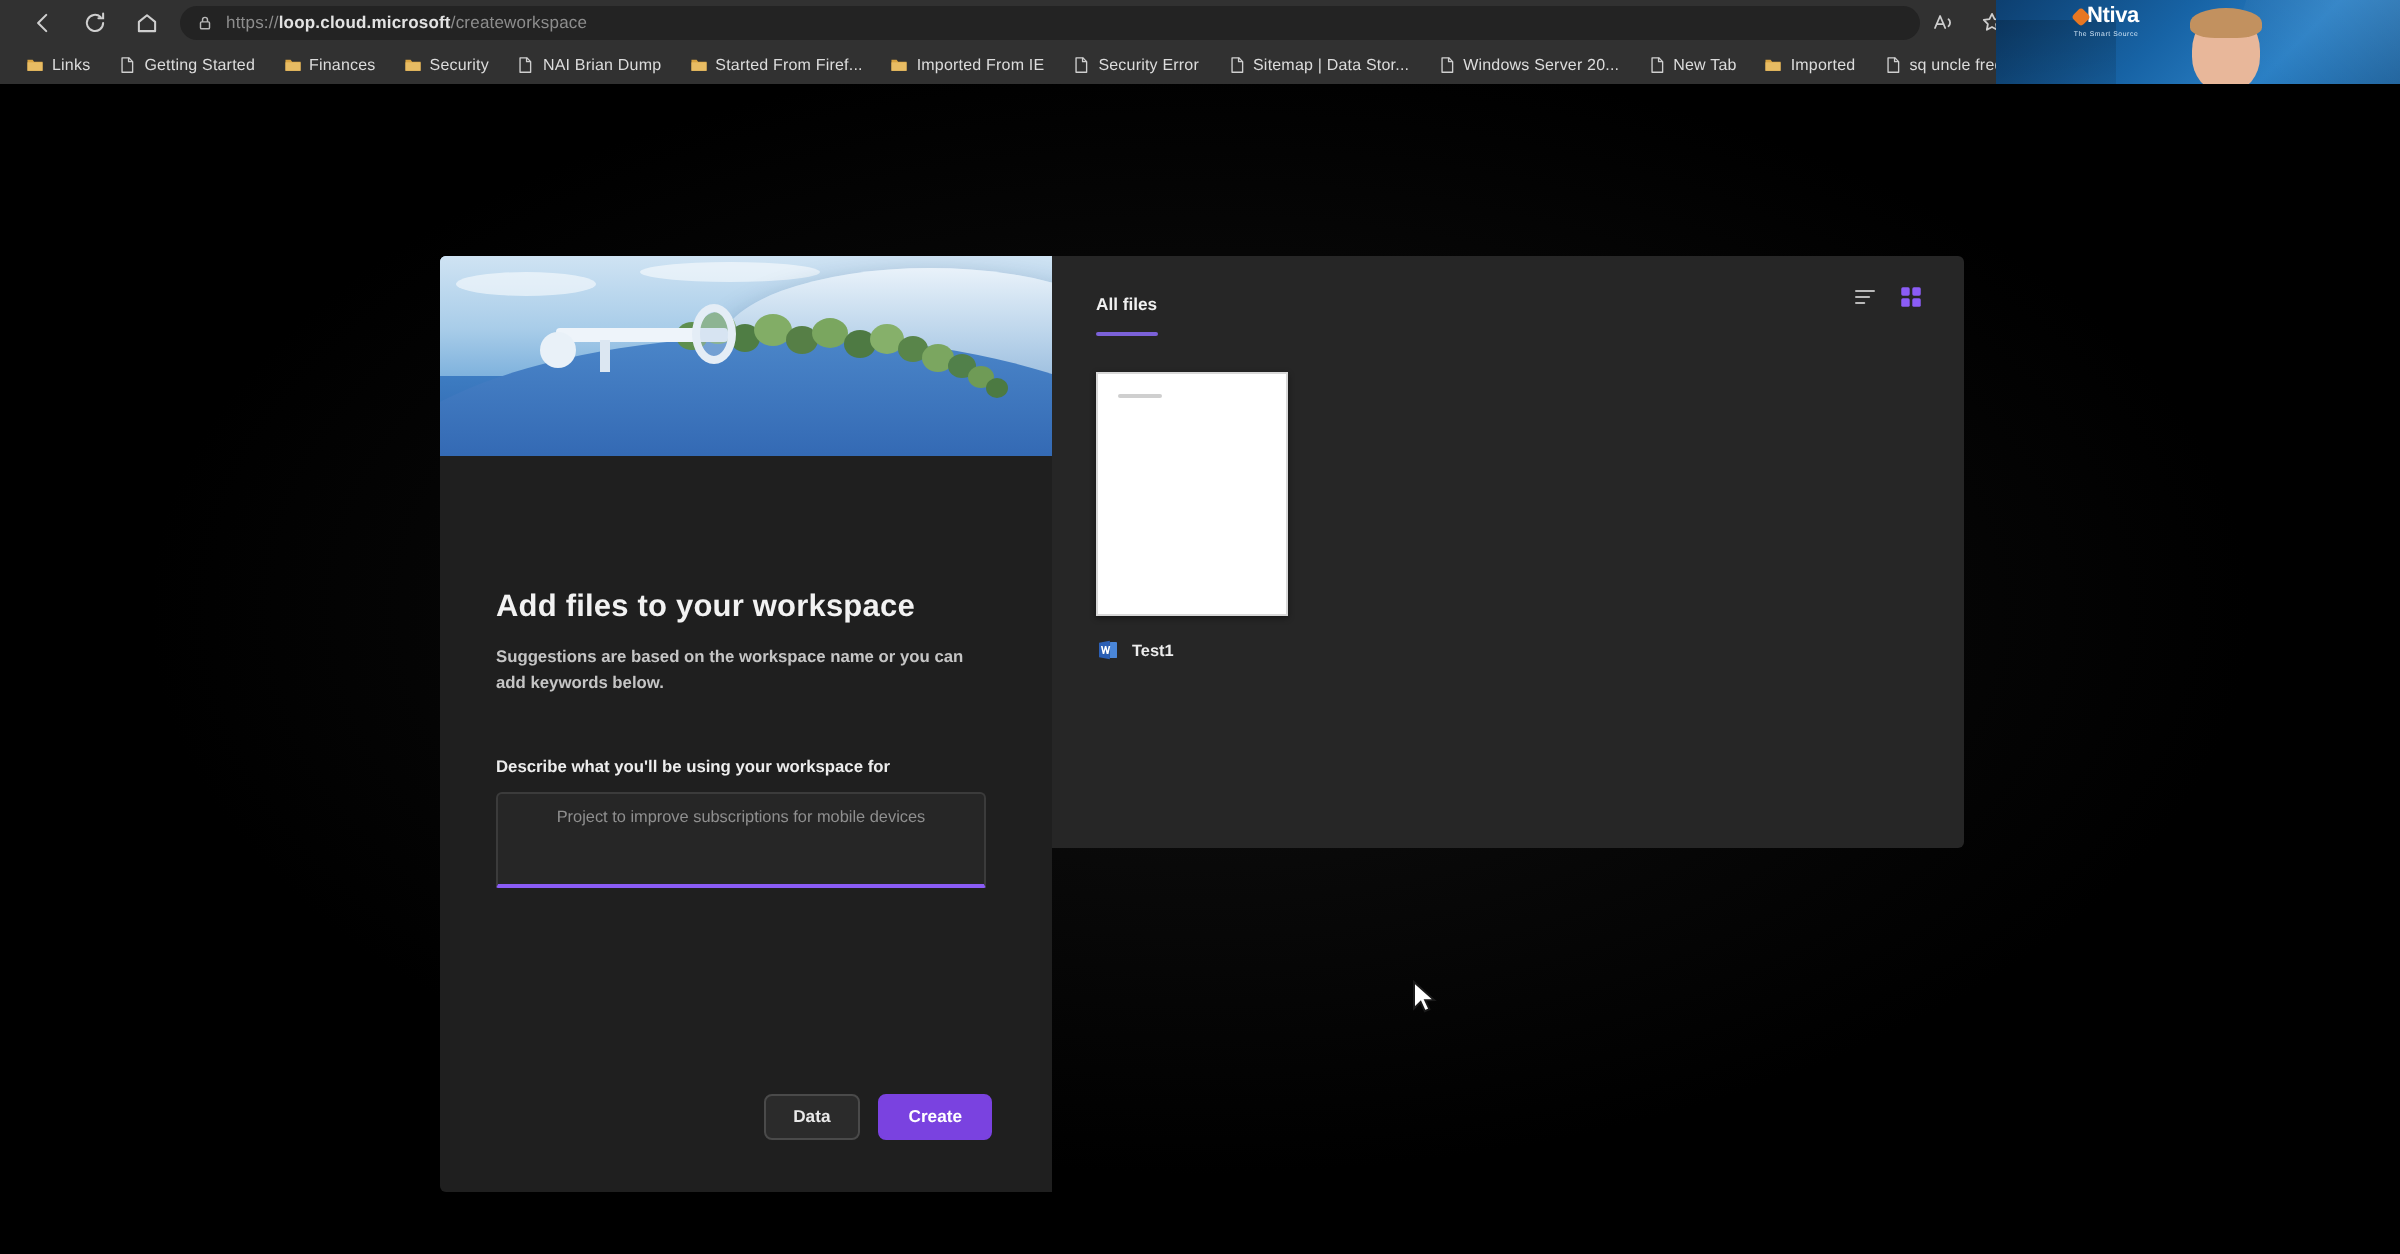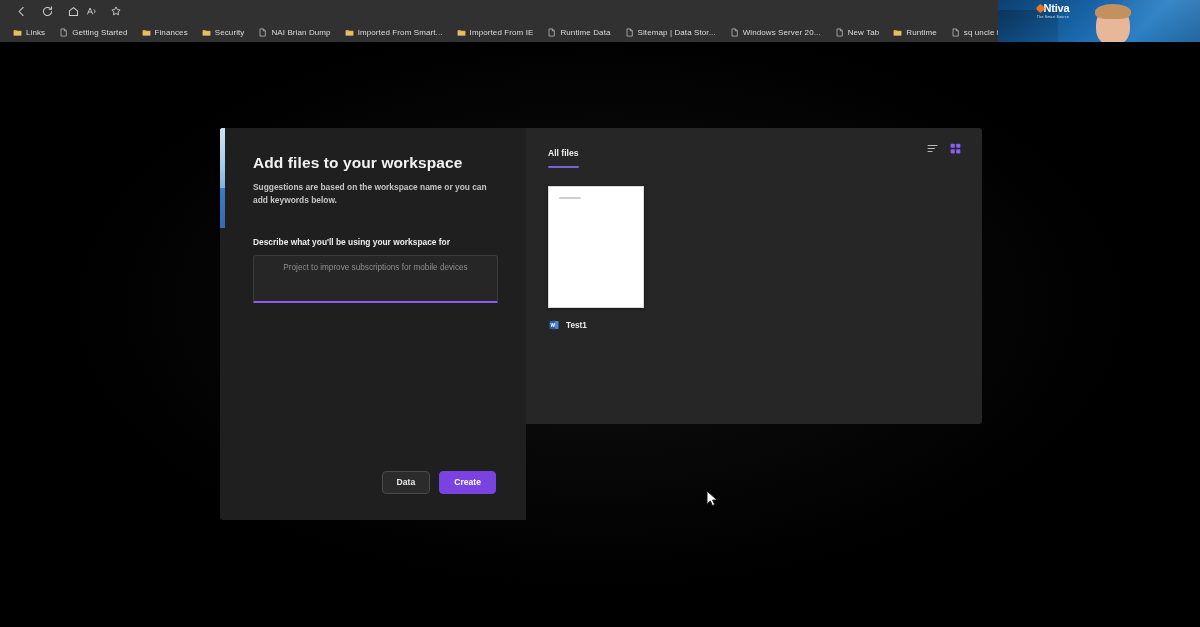--- a/index.html
+++ b/index.html
@@ -109,23 +109,23 @@
   
   .app-bg { position:absolute; left:0; top:42px; width:1200px; height:585px; background:#000; }
 
   .app-window {
     position:absolute; left:220px; top:128px; width:762px; height:405px;
     display:flex;
   }
 
   
   .dialog {
-    width:306px; height:392px; background:#1f1f1f;
+    width:306px; height:468px; background:#1f1f1f;
     border-radius:3px 0 0 3px; overflow:hidden;
-    display:flex; flex-direction:row; position:relative;
+    display:flex; flex-direction:column; position:relative;gap:41px;
   }
   .hero {
     width:306px; height:100px; position:relative; overflow:hidden;
     background:linear-gradient(180deg,#bcd9ef 0%,#9ec8e8 32%,#3f7fc4 55%,#2d63ad 100%);
   }
   .hero-sky {
     position:absolute; left:0; top:0; width:306px; height:60px;
     background:linear-gradient(180deg,#cfe3f3 0%,#a9cde9 60%,#7fb2dd 100%);
   }
   .hero-cloud {
@@ -261,20 +261,29 @@
             <path d="M13 8a5 5 0 1 1-1.6-3.7"></path>
             <path d="M13 2.2V5.1h-2.9"></path>
           </svg>
       </div>
       <div class="nav-btn">
         <svg width="13" height="13" viewBox="0 0 16 16" fill="none" stroke="currentColor" stroke-width="1.25" stroke-linecap="round" stroke-linejoin="round">
             <path d="M3 7.3L8 3.2l5 4.1V13H3z"></path>
           </svg>
       </div>
 
+      <div class="url-bar">
+        <span class="lock-ico">
+          <svg width="9" height="9" viewBox="0 0 16 16" fill="none" stroke="currentColor" stroke-width="1.3">
+              <rect x="4" y="7" width="8" height="6.2" rx="1"></rect>
+              <path d="M5.8 7V5.2a2.2 2.2 0 0 1 4.4 0V7"></path>
+            </svg>
+        </span>
+        <span class="url-text"><span class="scheme">https://</span><b>loop.cloud.microsoft</b><span>/createworkspace</span></span>
+      </div>
 
       <div class="url-right">
         <span class="ic">
           <svg width="12" height="12" viewBox="0 0 16 16" fill="none" stroke="currentColor" stroke-width="1.2" stroke-linecap="round" stroke-linejoin="round">
               <path d="M2 12L5.4 4 8.8 12"></path>
               <path d="M3.2 9.4h4.4"></path>
               <path d="M11 6.2c1.4 1 1.4 3.6 0 4.6"></path>
             </svg>
         </span>
         <span class="ic">
@@ -319,35 +328,35 @@
             <path d="M3.6 1.6h6L13 5v9.4H3.6z"></path>
             <path d="M9.4 1.6V5H13"></path>
           </svg>
           <span class="bm-label">NAI Brian Dump</span>
         </div>
         <div class="bm">
           <svg class="bm-ico" viewBox="0 0 16 16">
             <path d="M1.3 3.4h4.6l1.3 1.6h7.5v8.2H1.3z" fill="#d9a441"></path>
             <path d="M1.3 5.6h13.4v7.6H1.3z" fill="#e8bc63"></path>
           </svg>
-          <span class="bm-label">Imported From Smart...</span>
+          <span class="bm-label">Started From Firef...</span>
         </div>
         <div class="bm">
           <svg class="bm-ico" viewBox="0 0 16 16">
             <path d="M1.3 3.4h4.6l1.3 1.6h7.5v8.2H1.3z" fill="#d9a441"></path>
             <path d="M1.3 5.6h13.4v7.6H1.3z" fill="#e8bc63"></path>
           </svg>
           <span class="bm-label">Imported From IE</span>
         </div>
         <div class="bm">
           <svg class="bm-ico" viewBox="0 0 16 16" fill="none" stroke="#cfcfcf" stroke-width="1.2" stroke-linejoin="round">
             <path d="M3.6 1.6h6L13 5v9.4H3.6z"></path>
             <path d="M9.4 1.6V5H13"></path>
           </svg>
-          <span class="bm-label">Runtime Data</span>
+          <span class="bm-label">Security Error</span>
         </div>
         <div class="bm">
           <svg class="bm-ico" viewBox="0 0 16 16" fill="none" stroke="#cfcfcf" stroke-width="1.2" stroke-linejoin="round">
             <path d="M3.6 1.6h6L13 5v9.4H3.6z"></path>
             <path d="M9.4 1.6V5H13"></path>
           </svg>
           <span class="bm-label">Sitemap | Data Stor...</span>
         </div>
         <div class="bm">
           <svg class="bm-ico" viewBox="0 0 16 16" fill="none" stroke="#cfcfcf" stroke-width="1.2" stroke-linejoin="round">
@@ -361,21 +370,21 @@
             <path d="M3.6 1.6h6L13 5v9.4H3.6z"></path>
             <path d="M9.4 1.6V5H13"></path>
           </svg>
           <span class="bm-label">New Tab</span>
         </div>
         <div class="bm">
           <svg class="bm-ico" viewBox="0 0 16 16">
             <path d="M1.3 3.4h4.6l1.3 1.6h7.5v8.2H1.3z" fill="#d9a441"></path>
             <path d="M1.3 5.6h13.4v7.6H1.3z" fill="#e8bc63"></path>
           </svg>
-          <span class="bm-label">Runtime</span>
+          <span class="bm-label">Imported</span>
         </div>
         <div class="bm">
           <svg class="bm-ico" viewBox="0 0 16 16" fill="none" stroke="#cfcfcf" stroke-width="1.2" stroke-linejoin="round">
             <path d="M3.6 1.6h6L13 5v9.4H3.6z"></path>
             <path d="M9.4 1.6V5H13"></path>
           </svg>
           <span class="bm-label">sq uncle fred's - Go...</span>
         </div>
         <div class="bm">
           <svg class="bm-ico" viewBox="0 0 16 16">

